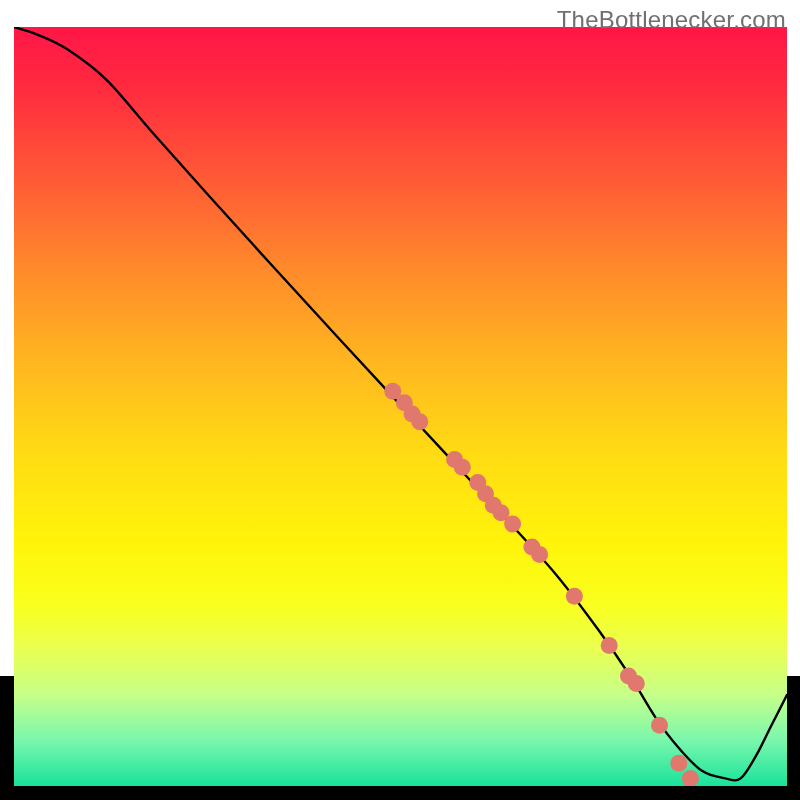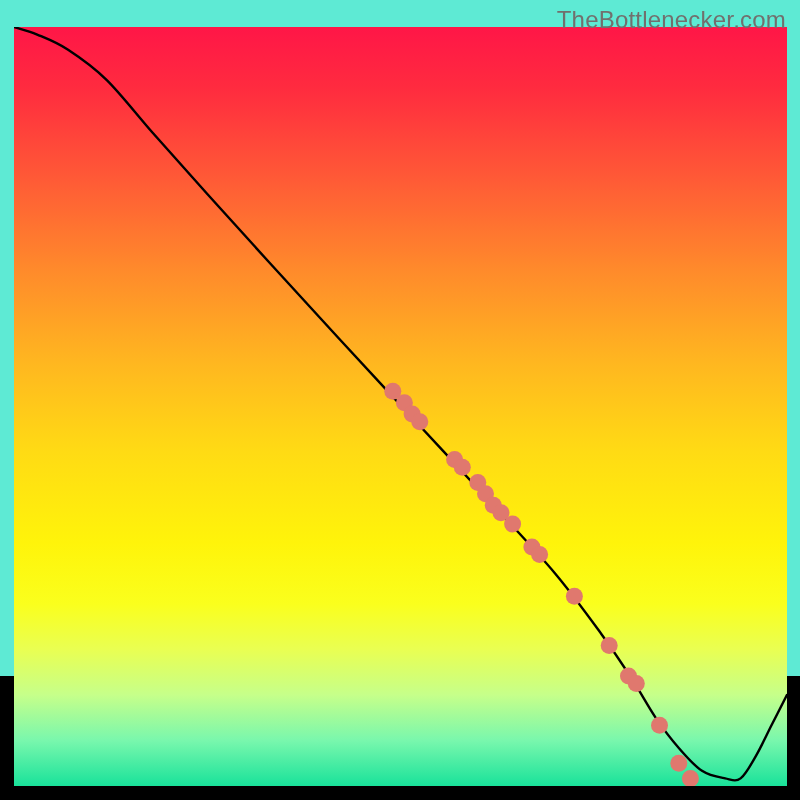--- a/index.html
+++ b/index.html
@@ -1,21 +1,21 @@
 <!DOCTYPE html>
 <html><head>
 <meta charset="utf-8">
 <style>
   * { margin: 0; padding: 0; box-sizing: border-box; }
   html, body { width: 800px; height: 800px; overflow: hidden; background: #000; }
   .frame {
     position: relative;
     width: 800px;
     height: 676px;
-    background: #5eead4;
+    background: #ffffff;
   }
   .plot {
     position: absolute;
     left: 14px;
     top: 27px;
     width: 773px;
     height: 759px;
     background: linear-gradient(to bottom,
       #ff1647 0%,
       #ff2b3f 8%,

